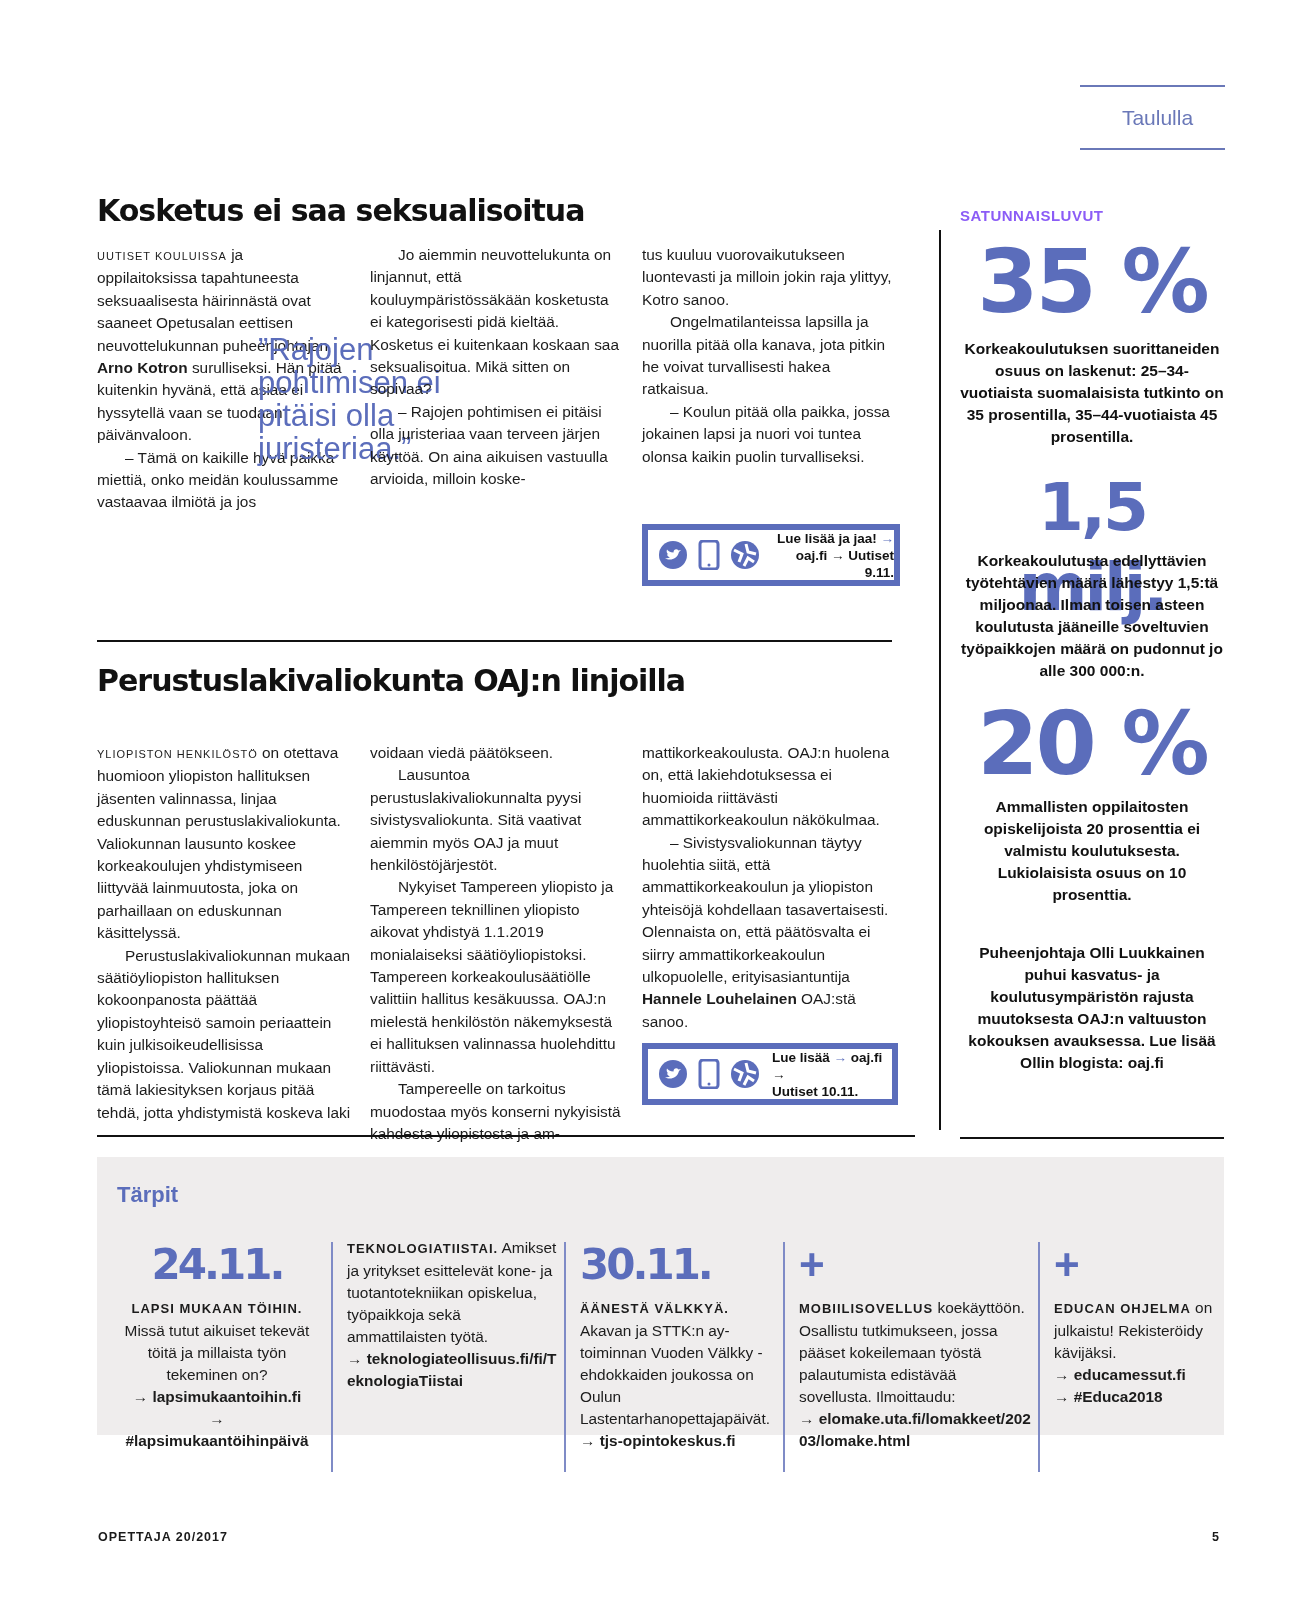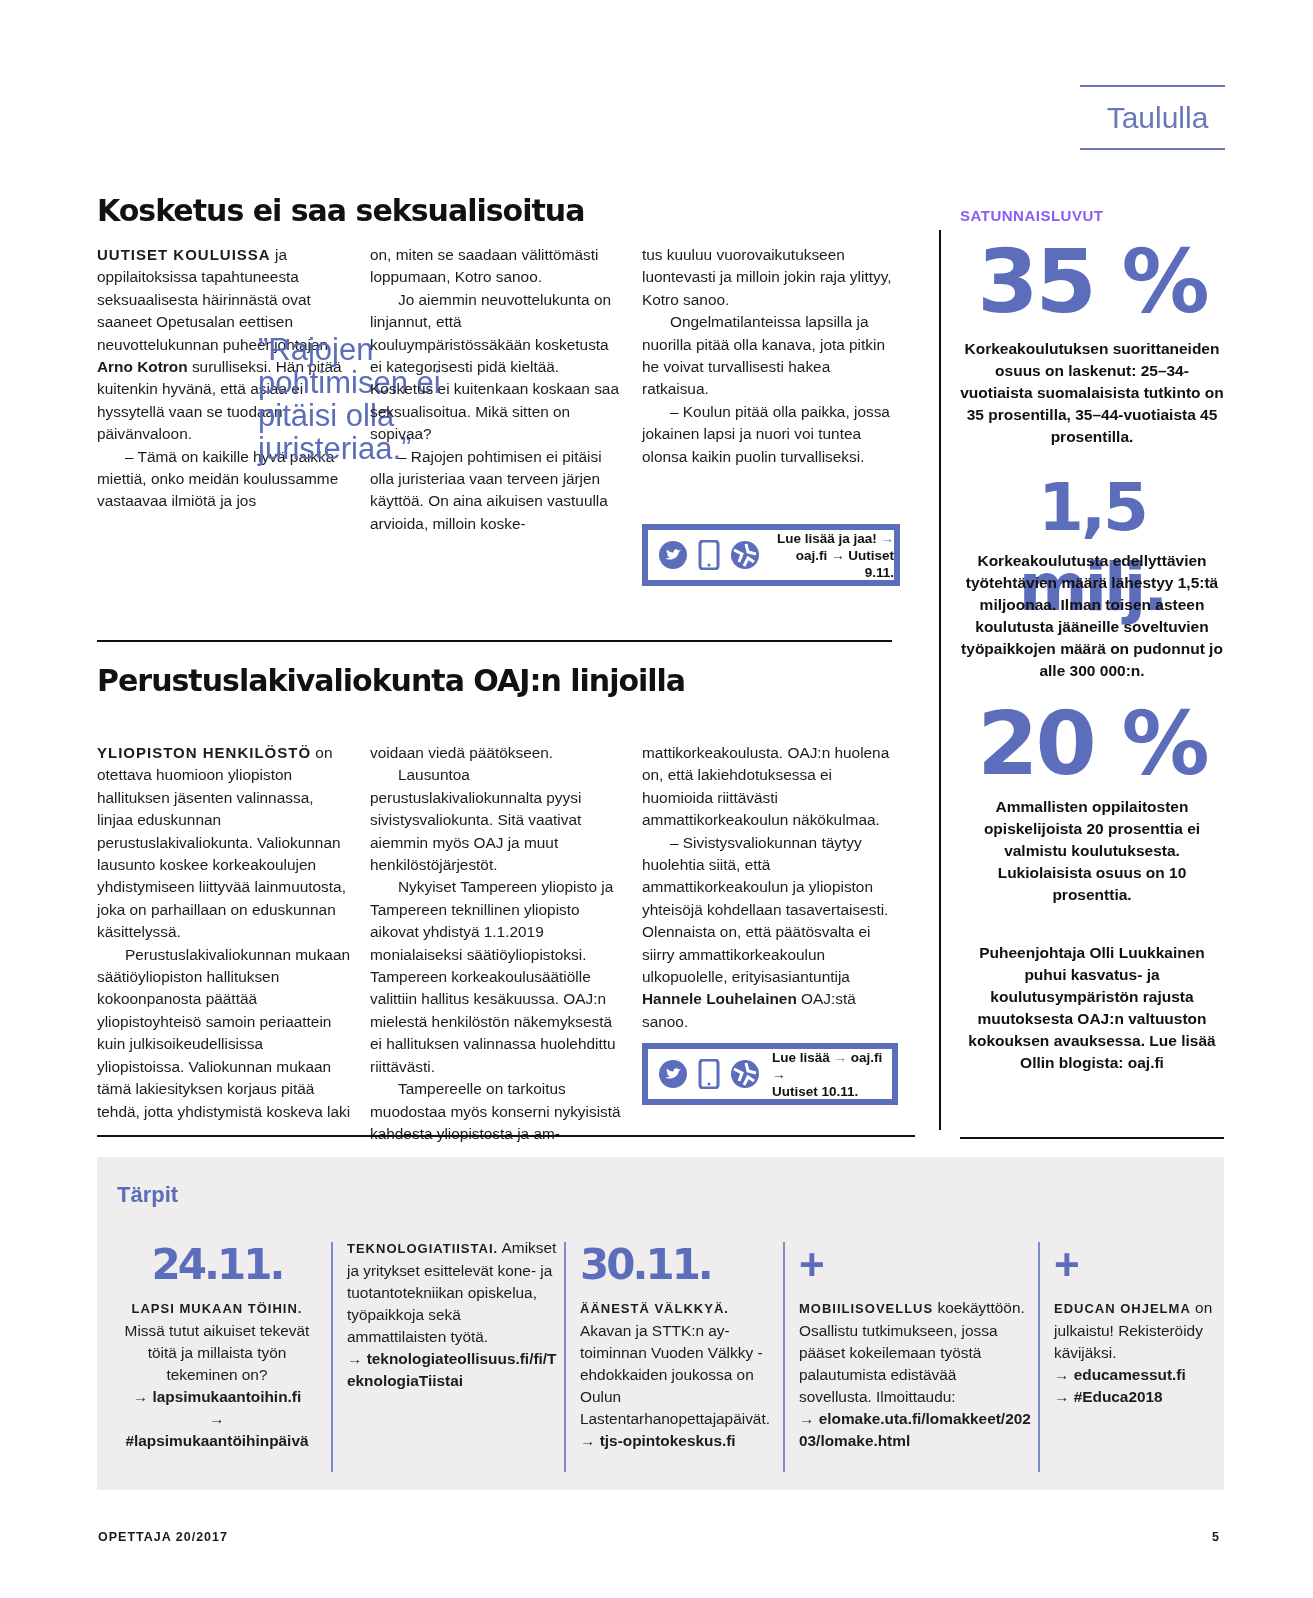--- a/index.html
+++ b/index.html
@@ -2,27 +2,27 @@
 <html><head>
 <meta charset="utf-8">
 <style>
   * { box-sizing: border-box; margin: 0; padding: 0; }
   html, body { width: 1313px; height: 1598px; background: #ffffff; }
   body { position: relative; font-family: "Liberation Sans", "DejaVu Sans", sans-serif; color: #1a1a1a; overflow: hidden; }
   .abs { position: absolute; }
 
   
   #section-tag { left: 1080px; top: 85px; width: 145px; height: 65px; border-top: 2px solid #6a78b8; border-bottom: 2px solid #6a78b8; }
-  #section-tag span { display: block; text-align: center; font-size: 30px; color: #6a78b8; line-height: 62px; padding-left: 10px; }
+  #section-tag span { display: block; text-align: center; font-size: 21px; color: #6a78b8; line-height: 62px; padding-left: 10px; }
 
   .headline { font-family: "DejaVu Sans", sans-serif; font-weight: bold; font-size: 30px; letter-spacing: -1px; color: #111; }
   .col { font-size: 15.4px; line-height: 22.4px; color: #1c1c1c; }
   .col p { margin: 0; }
   .indent { text-indent: 28px; }
-  .kicker { font-weight: bold; font-size: 15px; letter-spacing: 1px; }
+  .kicker { font-weight: normal; font-size: 11px; letter-spacing: 1px; }
   b.name { font-weight: bold; }
 
   .rule { background: #111; height: 2px; }
 
   
   #pull-quote { left: 258px; top: 333px; width: 190px; font-size: 31px; line-height: 33px; color: #5b6dbb; font-weight: normal; }
 
   
   .share { border: 6px solid #5b6dbb; background: #fff; display: flex; align-items: center; padding-left: 10px; }
   .share .ic { width: 30px; height: 30px; margin-right: 6px; flex: none; }
@@ -30,21 +30,21 @@
   .share .txt .arrow { color: #5b6dbb; }
 
   
   #vline { left: 939px; top: 230px; width: 2px; height: 900px; background: #111; }
   .stats-label { font-size: 15px; font-weight: bold; color: #8b5cf6; letter-spacing: 0.5px; text-align: left; }
   .big-num { font-family: "DejaVu Sans", sans-serif; font-weight: bold; color: #5b6dbb; text-align: center; letter-spacing: -3px; }
   .stat-desc { font-size: 15.5px; font-weight: bold; line-height: 22px; text-align: center; color: #111; }
   #stats-bottom-rule { left: 960px; top: 1137px; width: 264px; height: 2px; background: #111; }
 
   
-  #tarpit { left: 97px; top: 1157px; width: 1127px; height: 333px; background: #efeded; }
+  #tarpit { left: 97px; top: 1157px; width: 1127px; height: 278px; background: #efeded; }
   #tarpit-title { left: 20px; top: 25px; font-size: 22px; font-weight: bold; color: #5b6dbb; }
   .tcol { position: absolute; top: 80px; height: 240px; }
   .tcol .date { font-family: "DejaVu Sans", sans-serif; font-weight: bold; font-size: 42px; letter-spacing: -3px; color: #5b6dbb; line-height: 56px; height: 60px; }
   .tcol .plus { font-size: 44px; font-weight: bold; color: #5b6dbb; line-height: 56px; height: 60px; }
   .tcol .body { font-size: 15.4px; line-height: 22px; color: #1c1c1c; }
   .tcol .k { font-weight: bold; font-size: 13px; letter-spacing: 1px; }
   .tcol .link { font-weight: bold; display: block; }
   .tdiv { position: absolute; top: 85px; width: 2px; height: 230px; background: #7f8bc6; }
 
   #footer-left { left: 98px; top: 1530px; font-size: 12.5px; font-weight: bold; letter-spacing: 1px; }
@@ -65,21 +65,20 @@
   </p>
   <p class="indent">– Tämä on kaikille hyvä paikka miettiä, onko meidän koulussamme vastaavaa ilmiötä ja jos</p>
 </div>
 
 <style>
 </style>
 
 <div id="pull-quote" class="abs">”Rajojen pohtimisen ei pitäisi olla juristeriaa.”</div>
 
 <div class="abs col" style="left:370px; top:244px; width:250px;">
-  <p>on, miten se saadaan välittömästi loppumaan, Kotro sanoo.</p>
   <p class="indent">Jo aiemmin neuvottelukunta on linjannut, että kouluympäristössäkään kosketusta ei kategorisesti pidä kieltää. Kosketus ei kuitenkaan koskaan saa seksualisoitua. Mikä sitten on sopivaa?</p>
   <p class="indent">– Rajojen pohtimisen ei pitäisi olla juristeriaa vaan terveen järjen käyttöä. On aina aikuisen vastuulla arvioida, milloin koske-</p>
 </div>
 
 <div class="abs col" style="left:642px; top:244px; width:250px;">
   <p>tus kuuluu vuorovaikutukseen luontevasti ja milloin jokin raja ylittyy, Kotro sanoo.</p>
   <p class="indent">Ongelmatilanteissa lapsilla ja nuorilla pitää olla kanava, jota pitkin he voivat turvallisesti hakea ratkaisua.</p>
   <p class="indent">– Koulun pitää olla paikka, jossa jokainen lapsi ja nuori voi tuntea olonsa kaikin puolin turvalliseksi.</p>
 </div>
 

